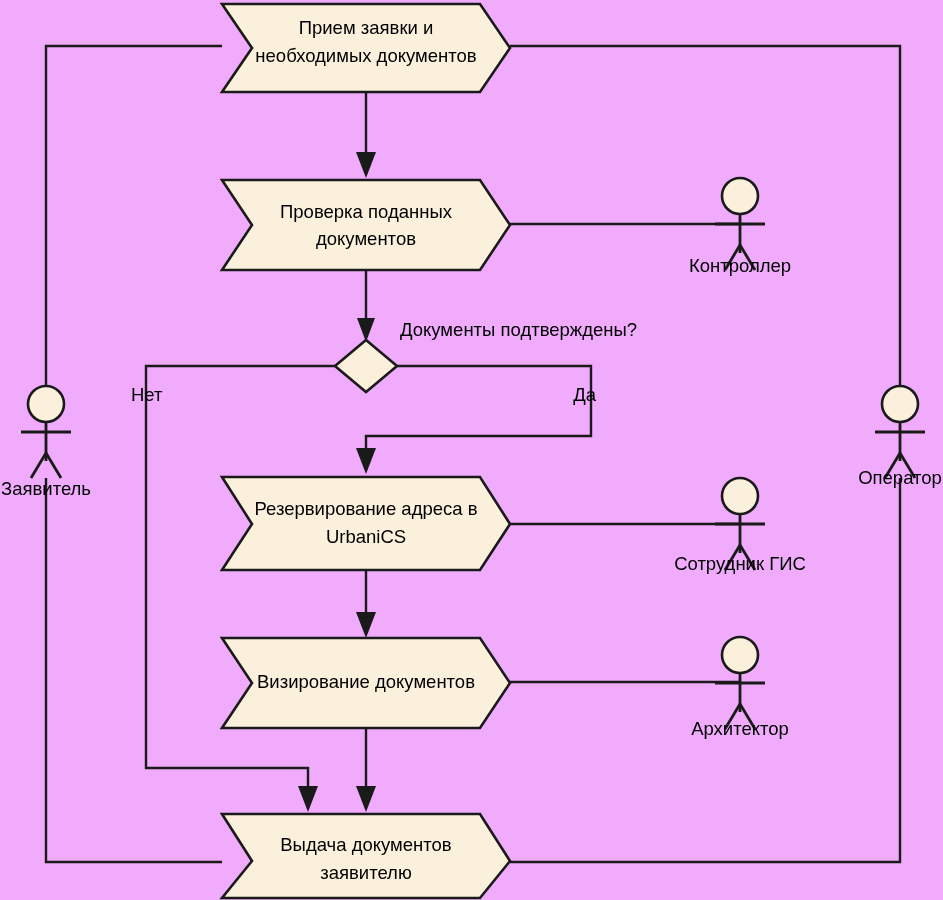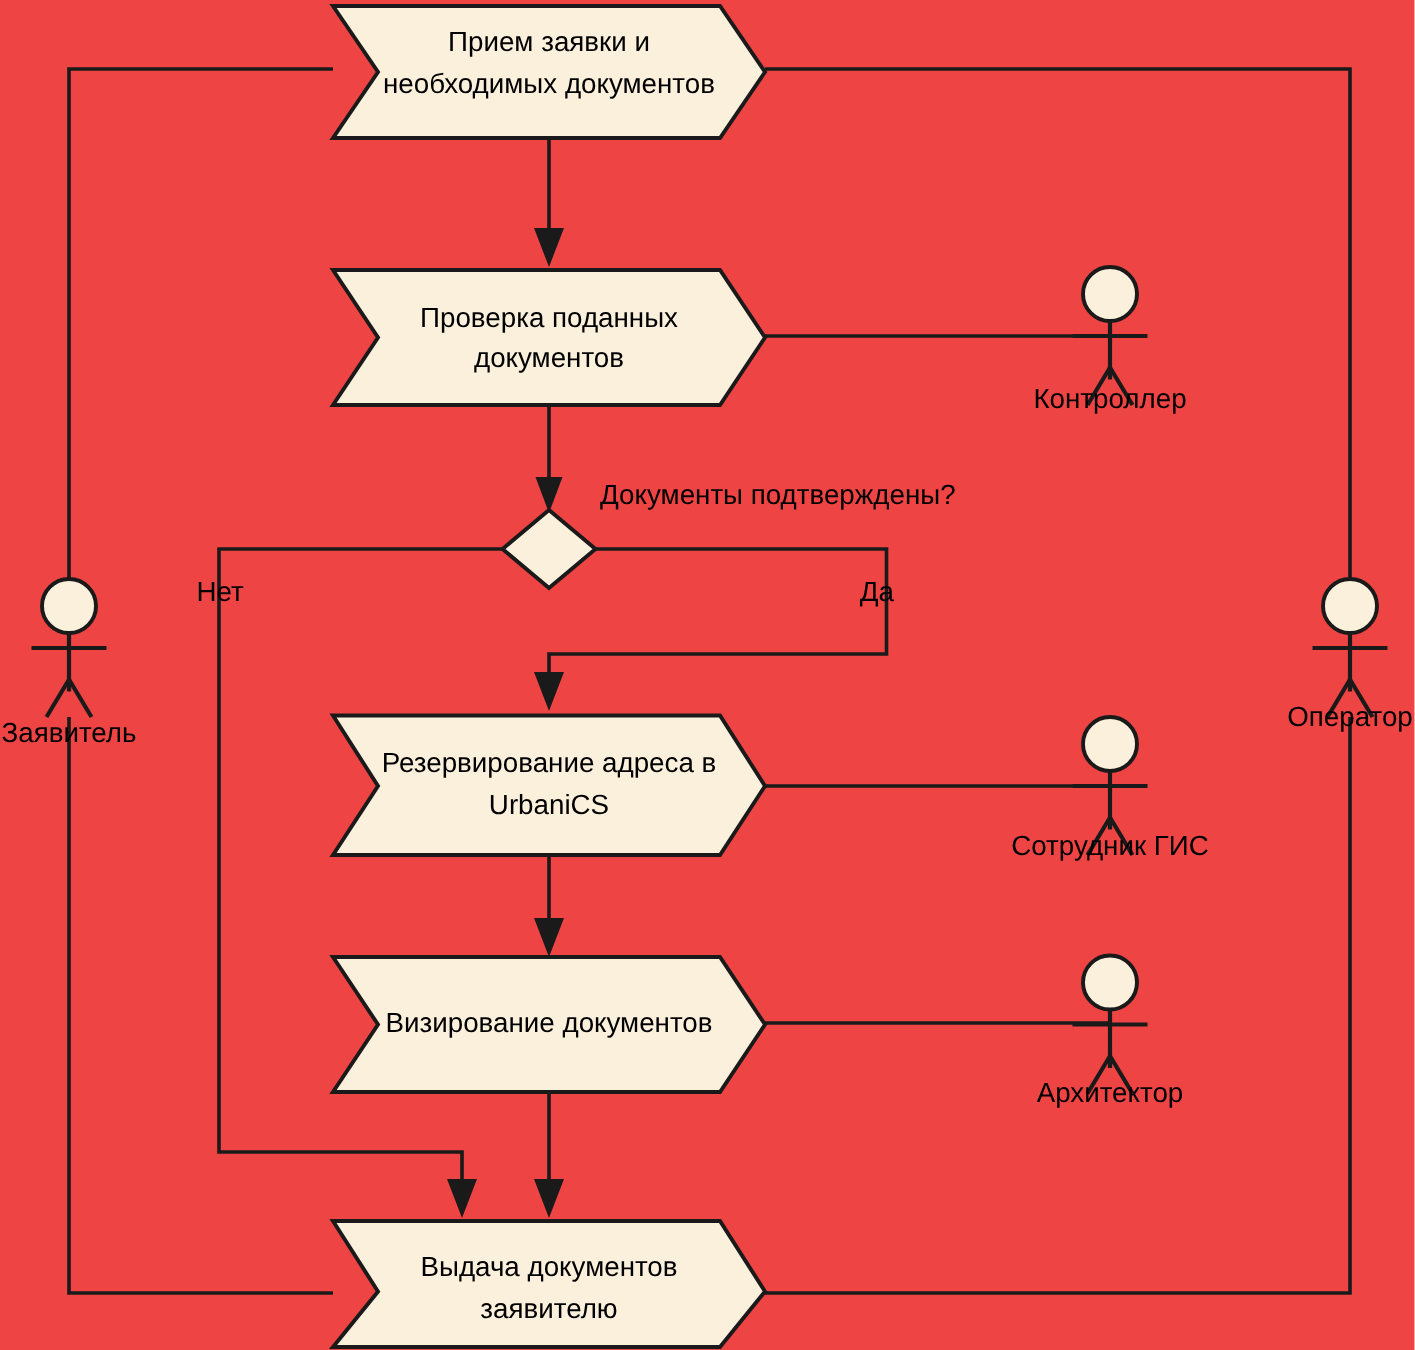--- a/index.html
+++ b/index.html
@@ -7,21 +7,21 @@
     padding: 0;
     background: #ffffff;
   }
   body {
     font-family: "Liberation Sans", sans-serif;
   }
   #diagram-root {
     position: relative;
     width: 943px;
     height: 900px;
-    background: #ef4444;
+    background: #f0abfc;
     overflow: hidden;
   }
   svg#diagram-canvas {
     position: absolute;
     left: 0;
     top: 0;
     width: 943px;
     height: 900px;
     display: block;
   }

